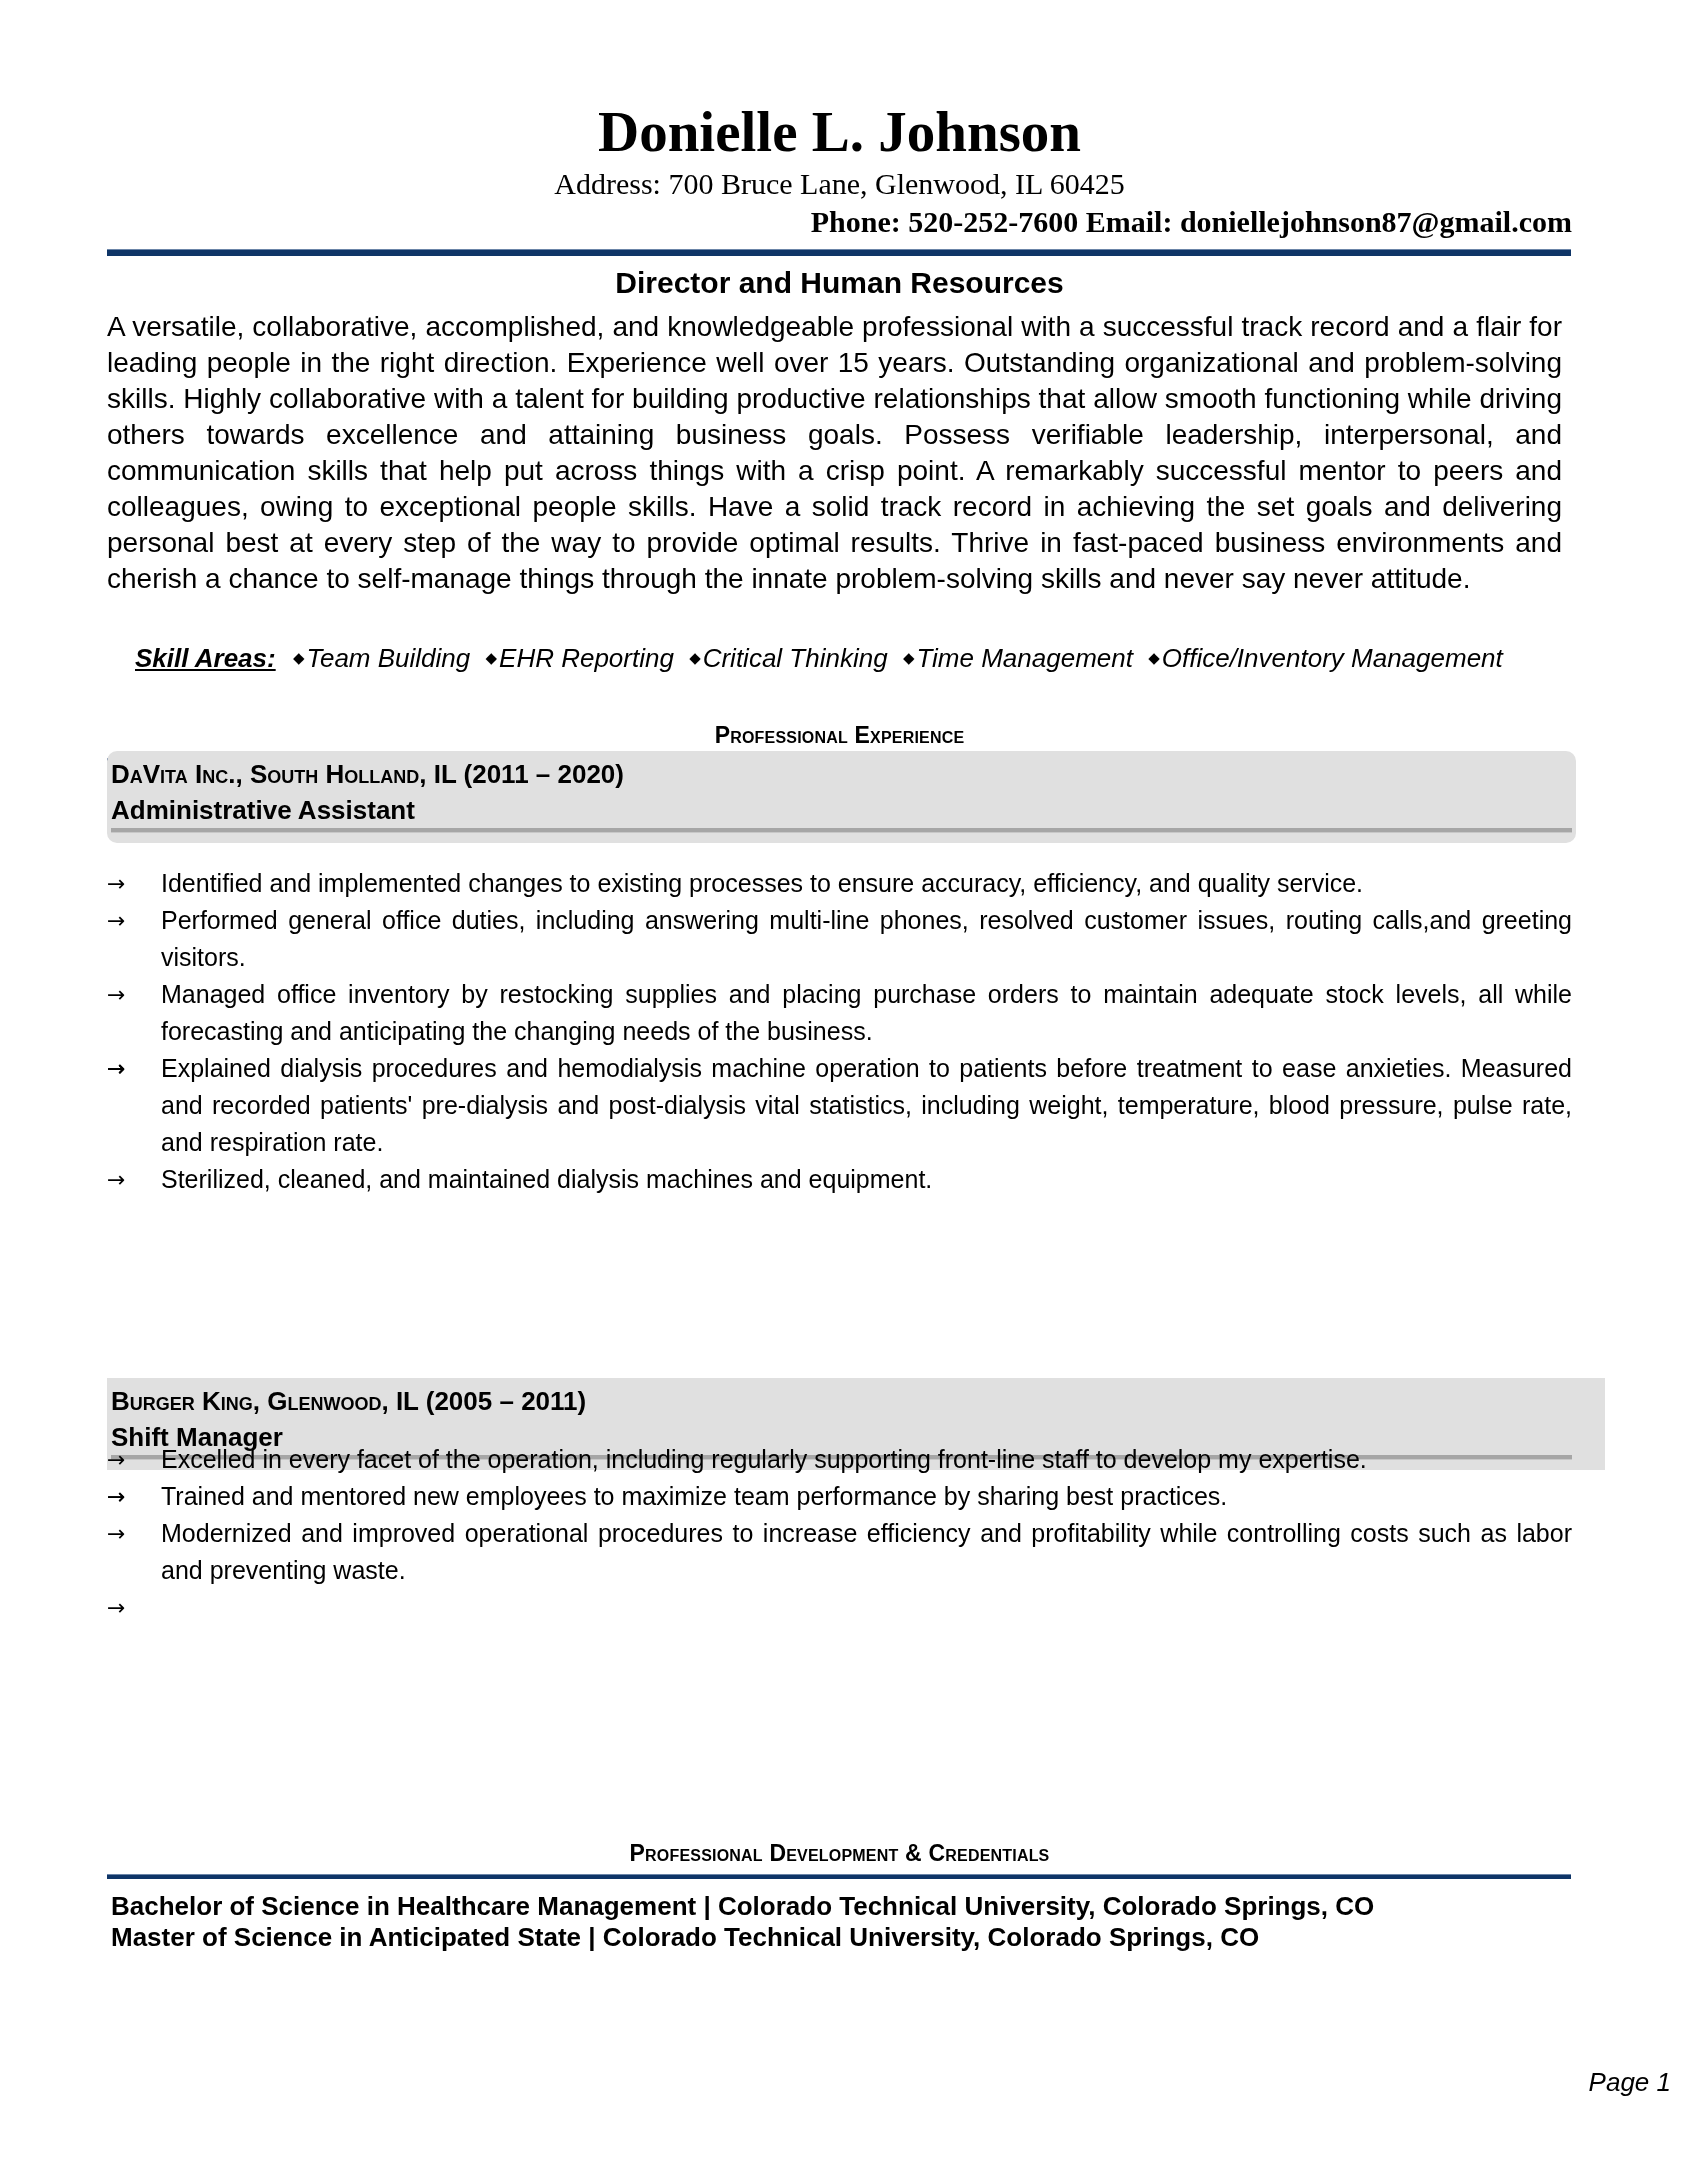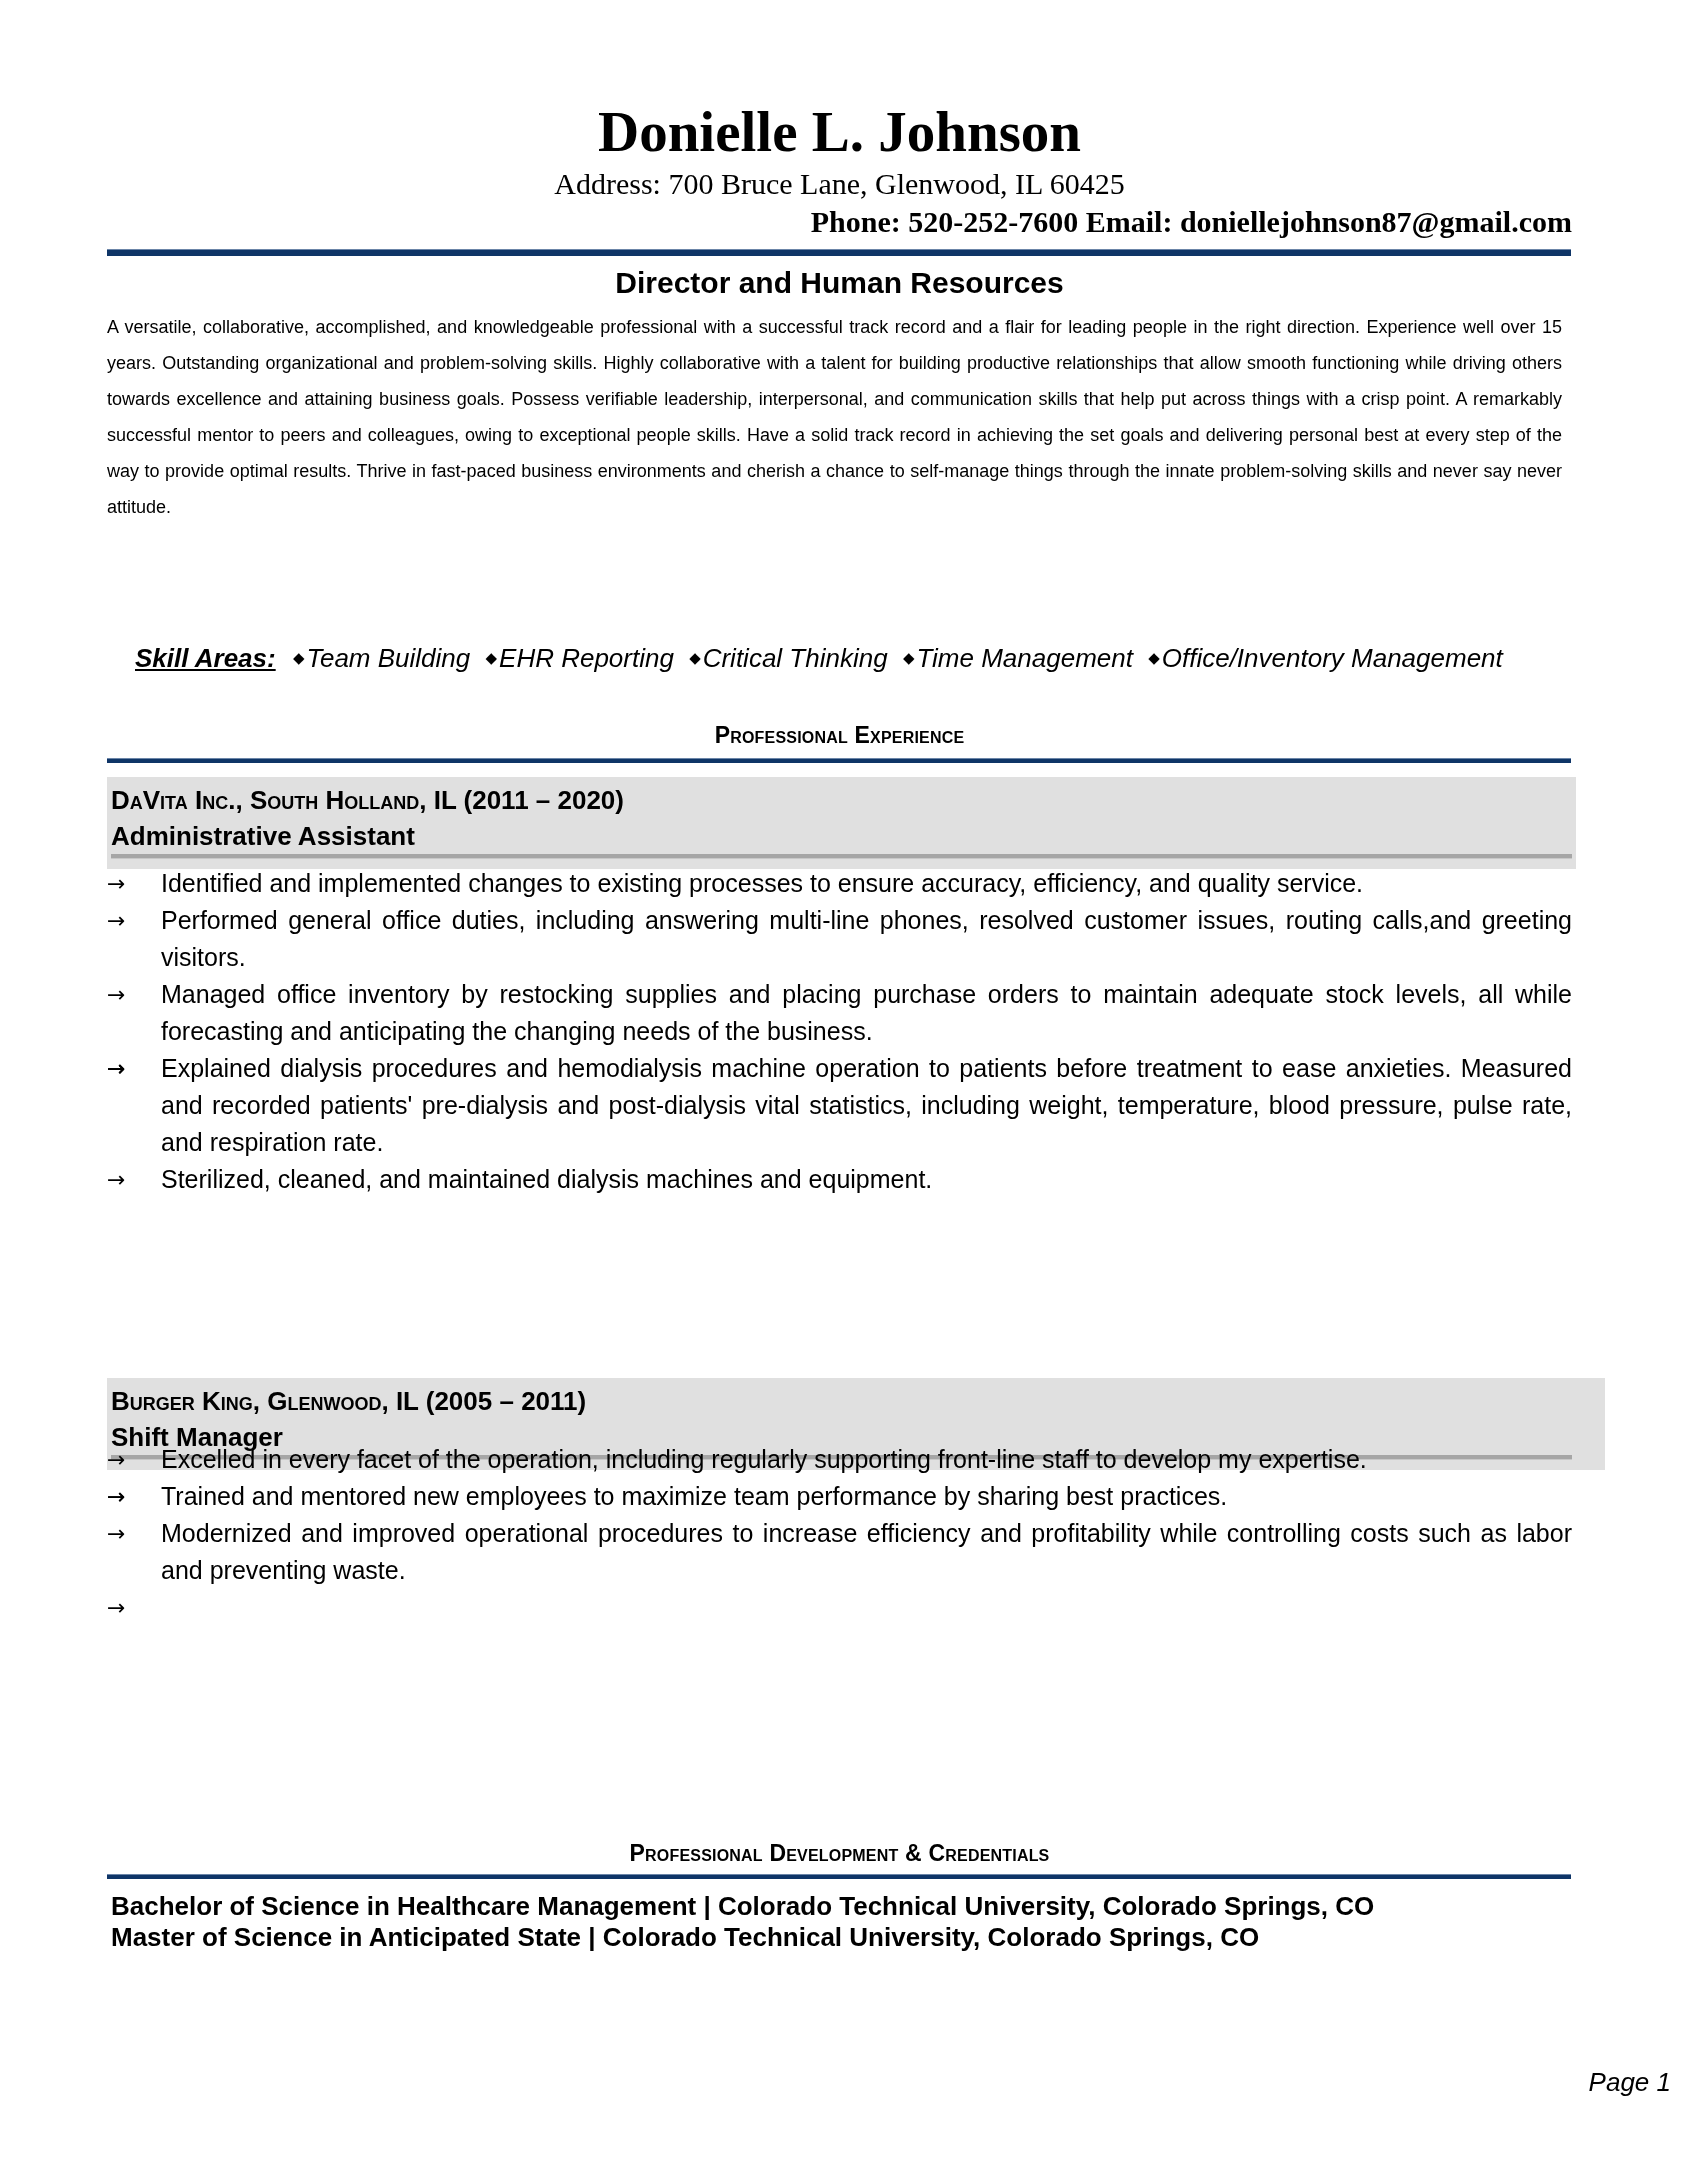--- a/index.html
+++ b/index.html
@@ -9,36 +9,36 @@
   .sans { font-family: "Liberation Sans", "DejaVu Sans", sans-serif; }
 
   .name { position: absolute; top: 97px; left: 0; width: 1465px; text-align: center; font-weight: bold; font-size: 57px; line-height: 69px; }
   .address { position: absolute; top: 166px; left: 0; width: 1465px; text-align: center; font-weight: normal; font-size: 30px; line-height: 36px; }
   .contact { position: absolute; top: 204px; left: 0; width: 1465px; text-align: right; font-weight: bold; font-size: 30px; line-height: 36px; }
   .rule-navy { position: absolute; left: 0; width: 1464px; height: 6px; background: #0f3567; border-top: 1px solid #6b85a8; }
   .rule-top { top: 249px; }
 
   .headline { position: absolute; top: 263px; left: 0; width: 1465px; text-align: center; font-weight: bold; font-size: 30px; line-height: 40px; }
 
-  .summary { position: absolute; top: 309px; left: 0; width: 1455px; font-size: 18px; line-height: 36px; text-align: justify; text-align-last: left; }
+  .summary { position: absolute; top: 309px; left: 0; width: 1455px; font-size: 28px; line-height: 36px; text-align: justify; text-align-last: left; }
 
   .skills { position: absolute; top: 640px; left: 28px; width: 1445px; font-size: 26px; line-height: 36px; font-style: italic; white-space: nowrap; }
   .skills .label { font-weight: bold; text-decoration: underline; margin-right: 10px; }
   .skills .item { margin-right: 8px; }
   .skills .diamond { font-style: normal; font-size: 15px; position: relative; top: -4px; margin-right: 2px; }
 
   .section-title { position: absolute; left: 0; width: 1465px; text-align: center; font-weight: bold; font-size: 23px; line-height: 28px; font-variant: small-caps; letter-spacing: 0.2px; }
   .section-title.exp { top: 721px; }
   .rule-exp { top: 758px; height: 4px; }
 
   .job-box { position: absolute; left: 0; width: 1469px; height: 92px; background: #e0e0e0; }
   .job-box .company { position: absolute; left: 4px; top: 6px; font-weight: bold; font-size: 26px; line-height: 34px; font-variant: small-caps; }
   .job-box .title { position: absolute; left: 4px; top: 42px; font-weight: bold; font-size: 26px; line-height: 34px; }
   .job-box .divider { position: absolute; left: 4px; width: 1461px; top: 77px; height: 4px; background: #a6a6a6; border-bottom: 1px solid #c8c8c8; }
-  .job1 { top: 777px; }
+  .job1 { top: 751px; border-radius: 10px; }
   .job2 { top: 1378px; padding-left: 29px; }
 
   .bullets { position: absolute; left: 0; width: 1465px; margin: 0; padding: 0; list-style: none; font-size: 25px; line-height: 37px; }
   .bullets li { position: relative; padding-left: 54px; text-align: justify; text-align-last: left; }
   .bullets .arrow { position: absolute; left: 0; top: 0; width: 40px; font-family: "DejaVu Sans", sans-serif; font-size: 22px; }
   .bullets1 { top: 865px; }
   .bullets2 { top: 1441px; }
 
   .section-title.dev { top: 1839px; }
   .rule-dev { top: 1874px; height: 4px; }

